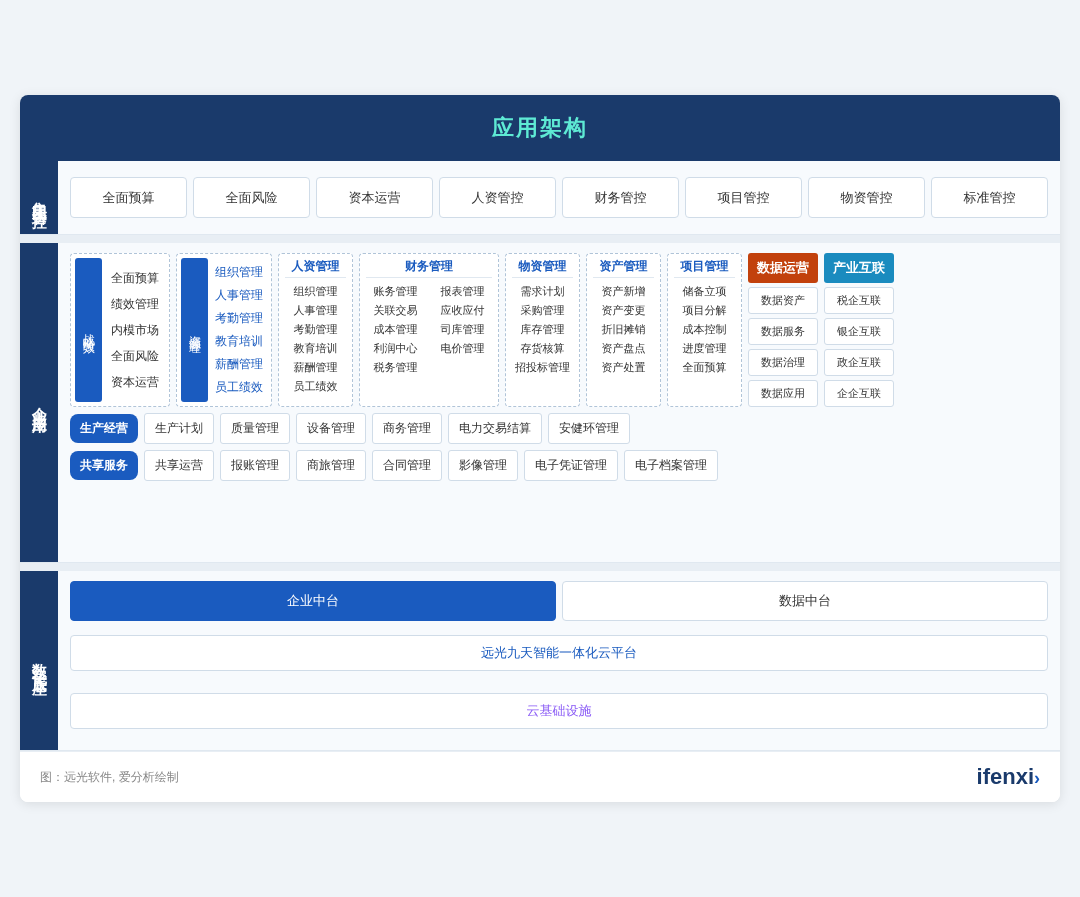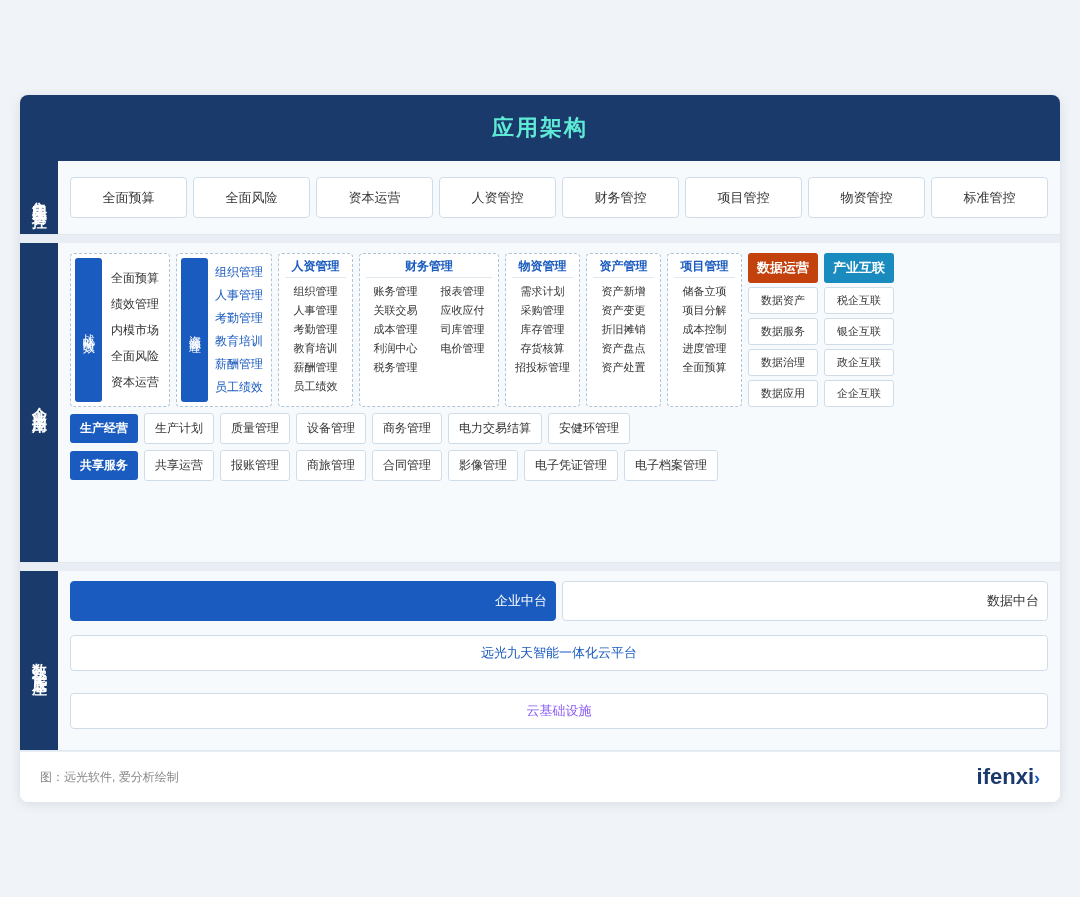--- a/index.html
+++ b/index.html
@@ -176,21 +176,21 @@
     
     .prod-row, .shared-row {
       display: flex;
       align-items: center;
       gap: 6px;
       margin-top: 6px;
     }
     .row-label-blue {
       background: #1a5bbf;
       color: white;
-      border-radius: 3px;
+      border-radius: 8px;
       font-size: 12px;
       padding: 6px 10px;
       white-space: nowrap;
       font-weight: bold;
     }
     .row-item {
       background: white;
       border: 1px solid #d0dce8;
       border-radius: 3px;
       font-size: 12px;
@@ -205,21 +205,21 @@
     }
     .digital-top {
       display: flex;
       gap: 6px;
       margin-bottom: 14px;
     }
     .digital-item {
       background: white;
       border: 1px solid #d0dce8;
       border-radius: 4px;
-      text-align: right;
+      text-align: center;
       font-size: 13px;
       color: #333;
       padding: 10px 8px;
       flex: 1;
     }
     .digital-item.active {
       background: #1a5bbf;
       color: white;
       border-color: #1a5bbf;
     }

